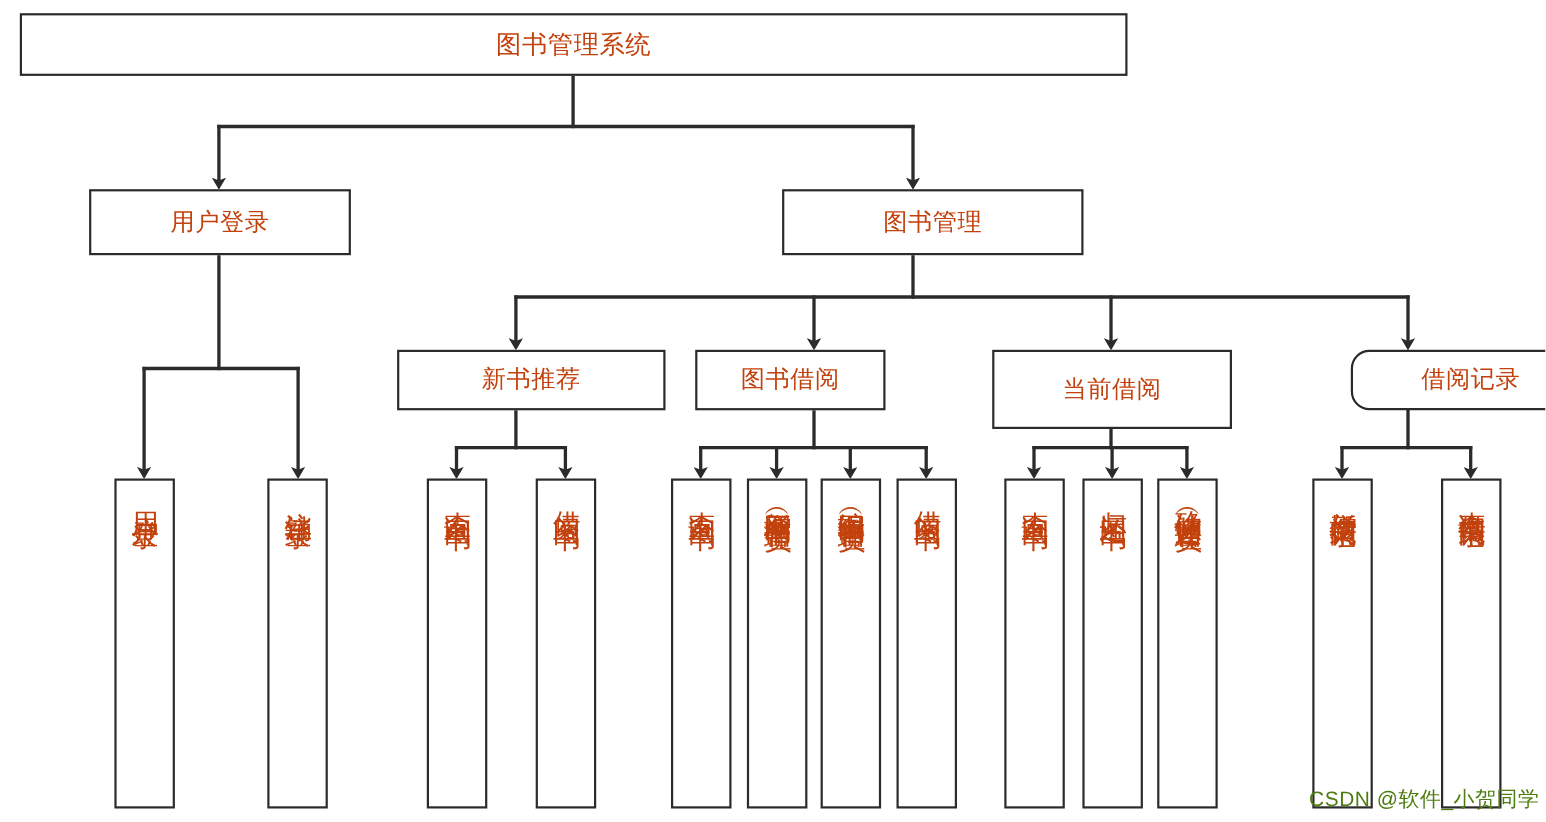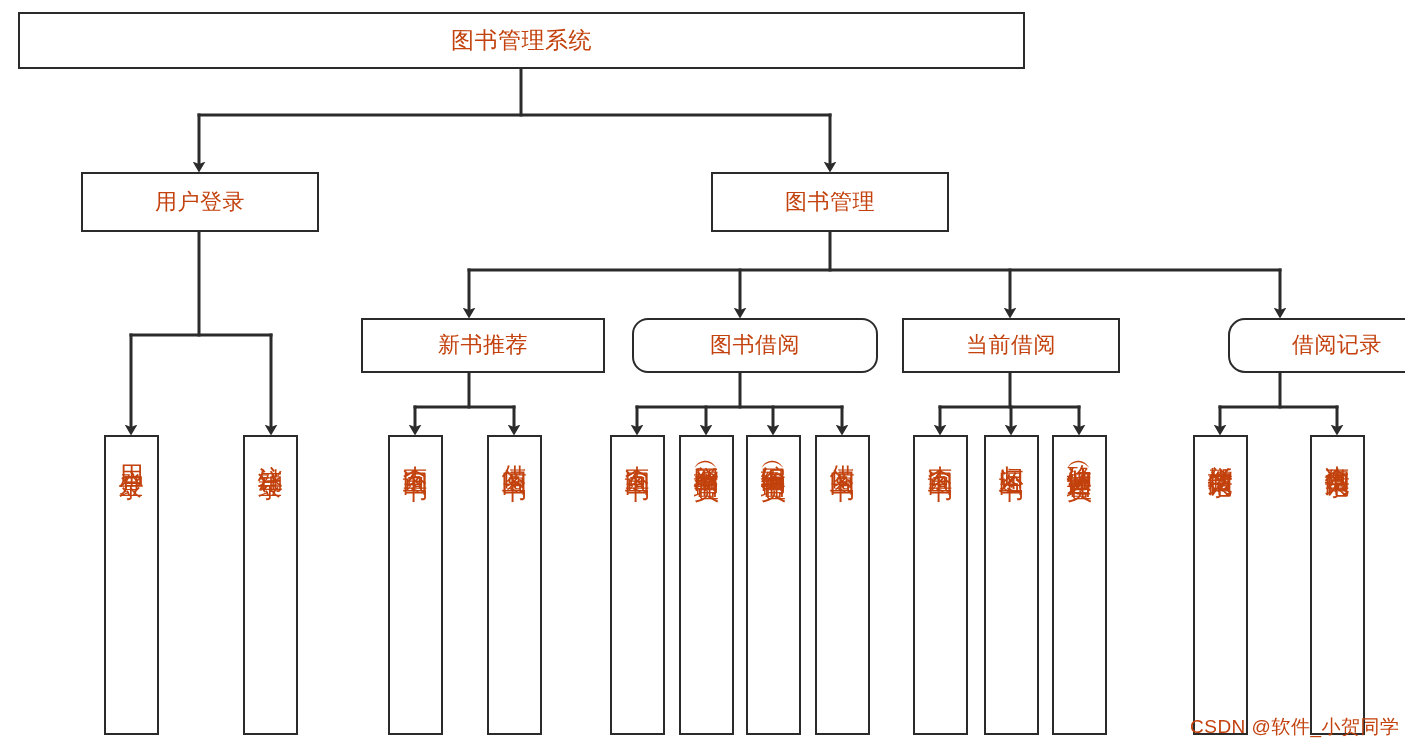--- a/index.html
+++ b/index.html
@@ -127,31 +127,31 @@
     </g>
   </svg>
 
   <div class="node h root" style="left: 18px; top: 12px; width: 1007px; height: 57px;">
     <span class="lbl">图书管理系统</span>
   </div>
 
   <div class="node h" style="left: 81px; top: 172px; width: 238px; height: 60px;">
     <span class="lbl">用户登录</span>
   </div>
-  <div class="node h" style="left: 711px; top: 172px; width: 238px; height: 60px;">
+  <div class="node h" style="left: 711px; top: 172px; width: 274px; height: 60px;">
     <span class="lbl">图书管理</span>
   </div>
 
   <div class="node h" style="left: 361px; top: 318px; width: 244px; height: 55px;">
     <span class="lbl">新书推荐</span>
   </div>
-  <div class="node h" style="left: 632px; top: 318px; width: 246px; height: 55px; border-radius: 16px;">
+  <div class="node h" style="left: 632px; top: 318px; width: 173px; height: 55px;">
     <span class="lbl">图书借阅</span>
   </div>
-  <div class="node h" style="left: 902px; top: 318px; width: 218px; height: 55px;">
+  <div class="node h" style="left: 902px; top: 318px; width: 218px; height: 72px;">
     <span class="lbl">当前借阅</span>
   </div>
   <div class="node h" style="left: 1228px; top: 318px; width: 218px; height: 55px; border-radius: 17px;">
     <span class="lbl">借阅记录</span>
   </div>
 
   <div class="node v" style="left: 104px; top: 435px; width: 55px; height: 300px;">
     <span class="lbl">用户登录</span>
   </div>
   <div class="node v" style="left: 243px; top: 435px; width: 55px; height: 300px;">
@@ -184,15 +184,15 @@
   <div class="node v tall" style="left: 1052px; top: 435px; width: 55px; height: 300px;">
     <span class="lbl">确认归还（管理员）</span>
   </div>
   <div class="node v tall" style="left: 1193px; top: 435px; width: 55px; height: 300px;">
     <span class="lbl">新增借阅记录</span>
   </div>
   <div class="node v tall" style="left: 1310px; top: 435px; width: 55px; height: 300px;">
     <span class="lbl">查询借阅记录</span>
   </div>
 
-  <div class="watermark" style="left: 1190px; top: 714px; color: #c2410c;">CSDN @软件_小贺同学</div>
+  <div class="watermark" style="left: 1190px; top: 714px; color: #4d7c0f;">CSDN @软件_小贺同学</div>
 
 </div>
 
 </body></html>

